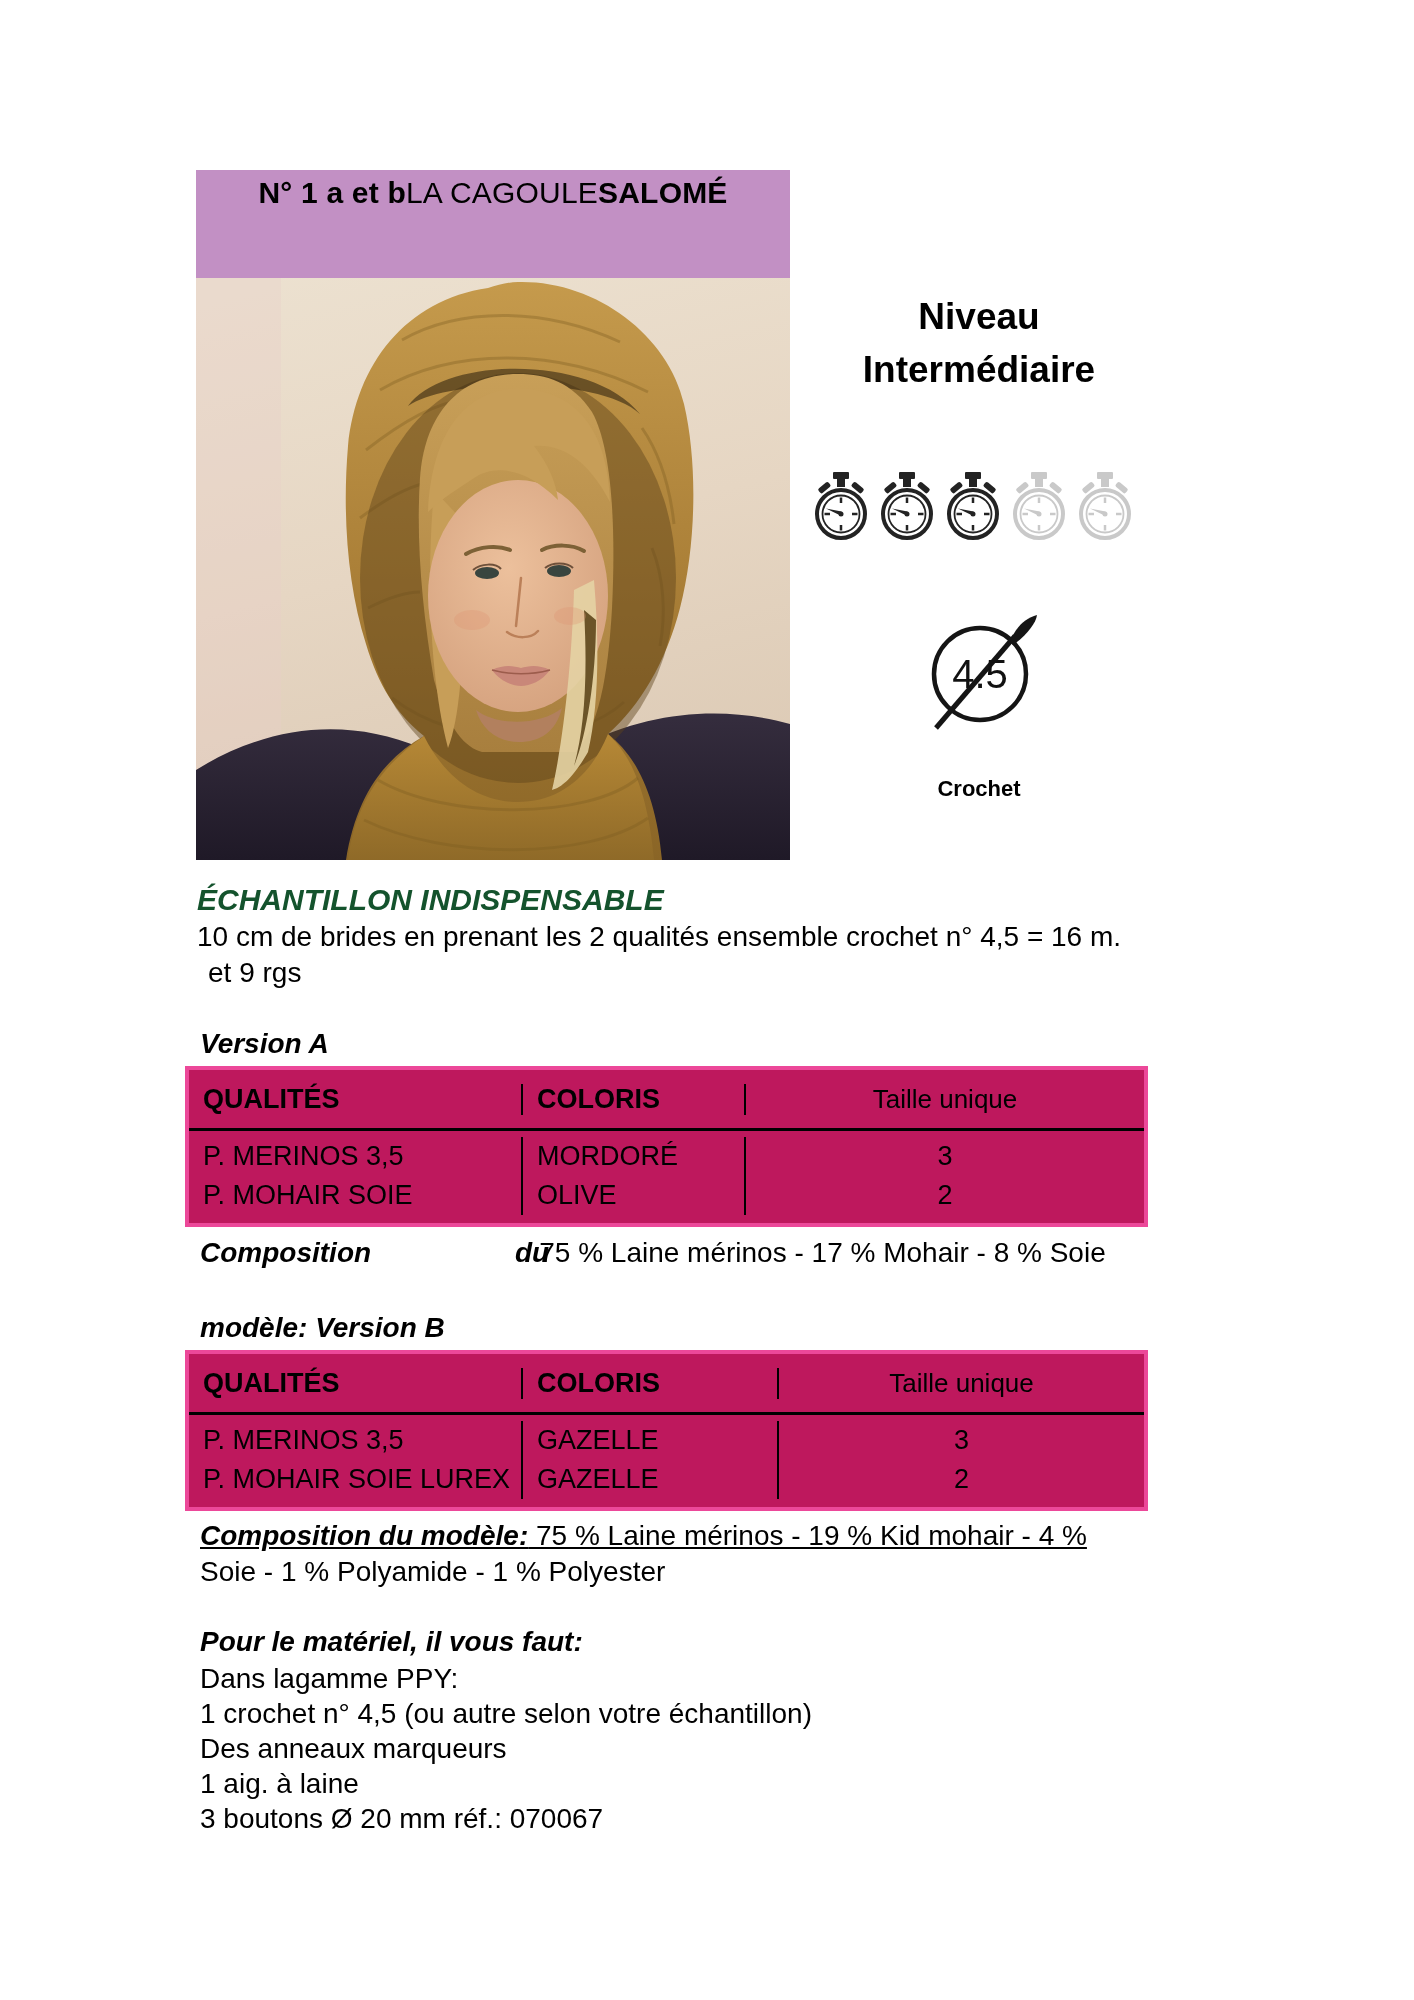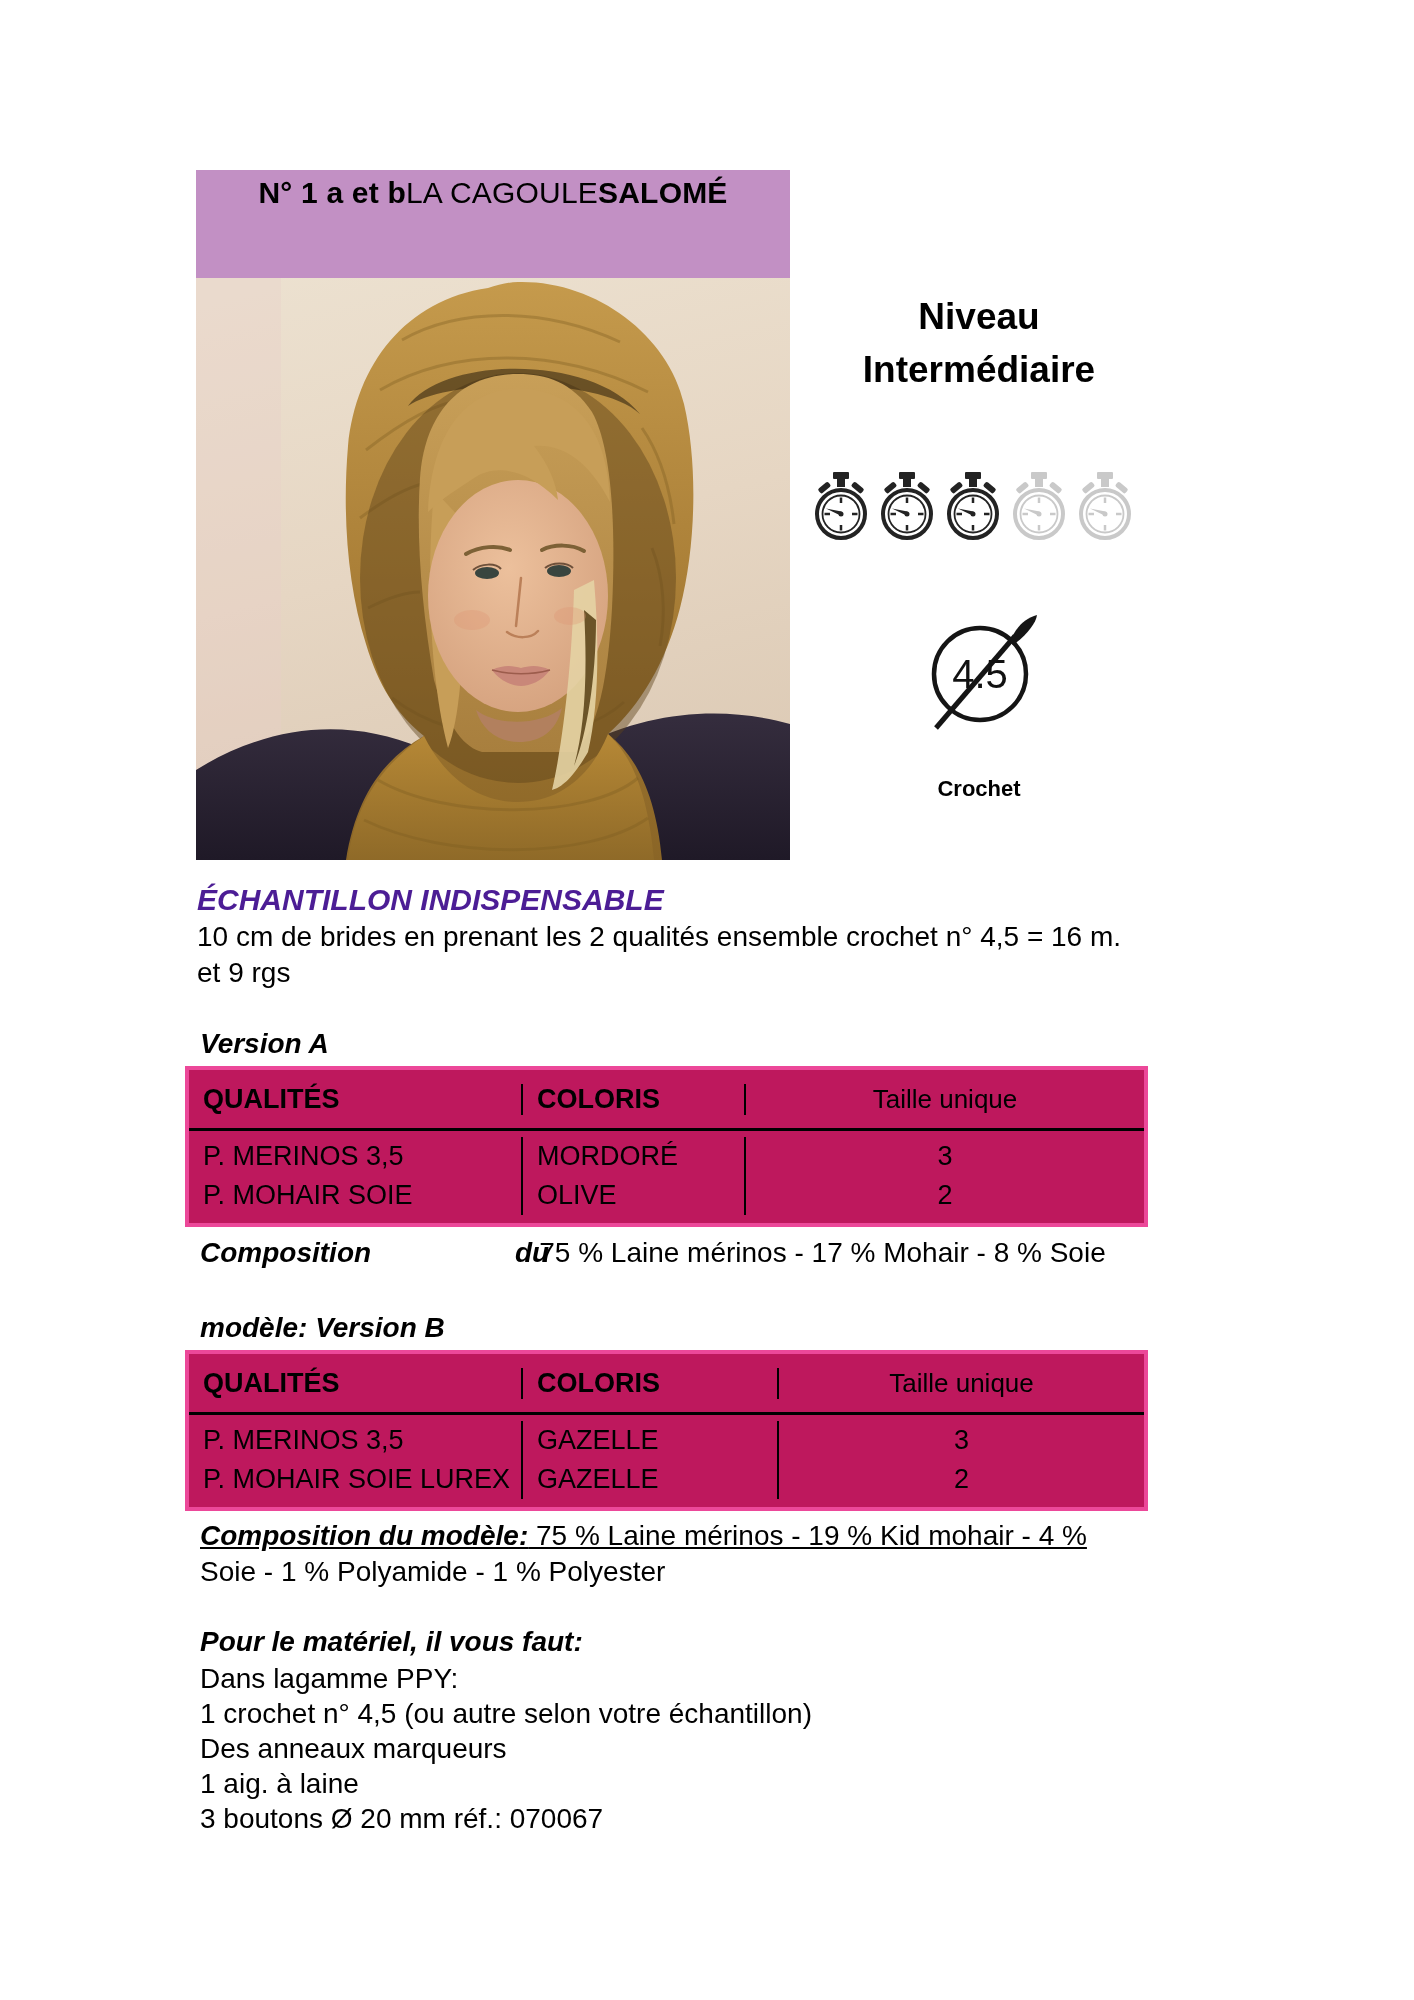--- a/index.html
+++ b/index.html
@@ -25,24 +25,24 @@
                  font-size:37px; font-weight:bold; line-height:53px; }
   .sw-row { position:absolute; left:813px; top:472px; width:330px; display:flex; gap:10px; }
   .sw-row svg { color:#232323; }
   .sw-row svg.light { color:#c9c9c9; }
   .hook-badge { position:absolute; left:918px; top:604px; }
   .hook-badge text { font-family:"Liberation Sans", sans-serif; }
   .crochet-label { position:absolute; left:790px; top:776px; width:378px; text-align:center;
                    font-size:22px; font-weight:bold; }
 
   
-  .gauge-head { left:197px; top:883px; font-size:30px; color:#4c1d95; font-weight:bold; font-style:italic; }
+  .gauge-head { left:197px; top:883px; font-size:30px; color:#14532d; font-weight:bold; font-style:italic; }
   .body-line { font-size:28px; }
   .g1 { left:197px; top:921px; }
-  .g2 { left:197px; top:957px; }
+  .g2 { left:208px; top:957px; }
 
   .sec-head { font-size:28px; font-weight:bold; font-style:italic; }
 
   
   .ptable { position:absolute; left:185px; width:963px; border:4px solid #ec4899; background:#be185d; }
   .trow { display:flex; }
   .trow.head { height:58px; align-items:center; }
   .trow.body { border-top:3px solid #000; padding:6px 0 8px 0; }
   .tcell { padding-left:14px; }
   .tcell.c2 { border-left:2px solid #000; }

